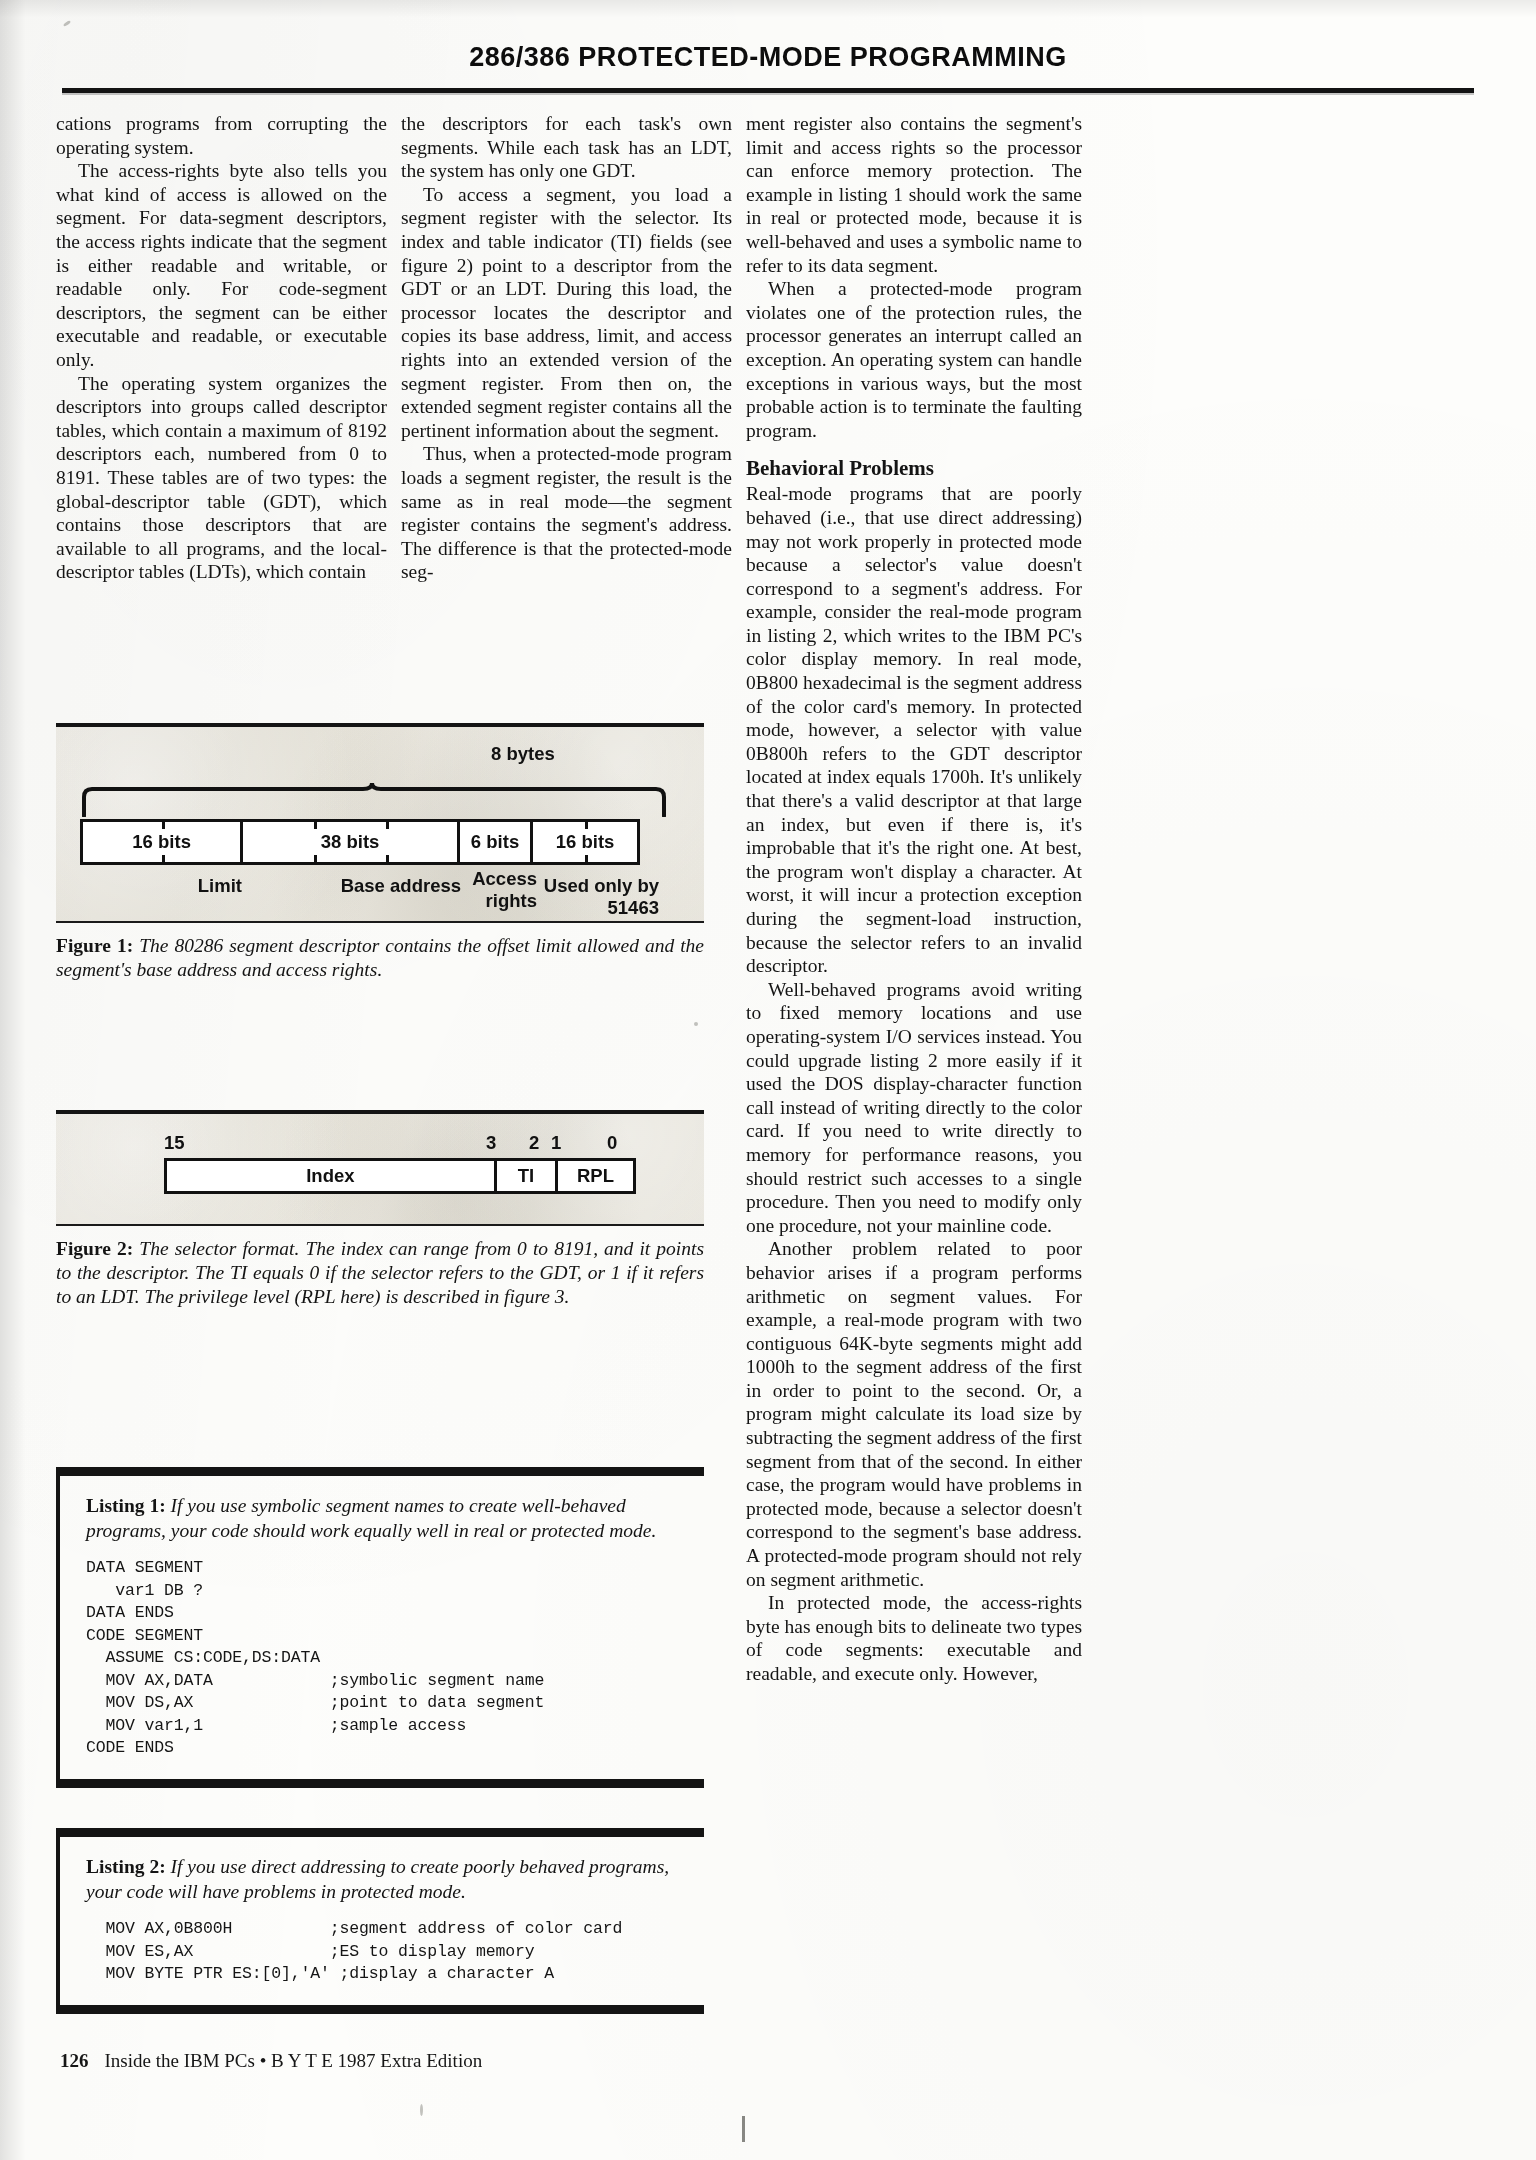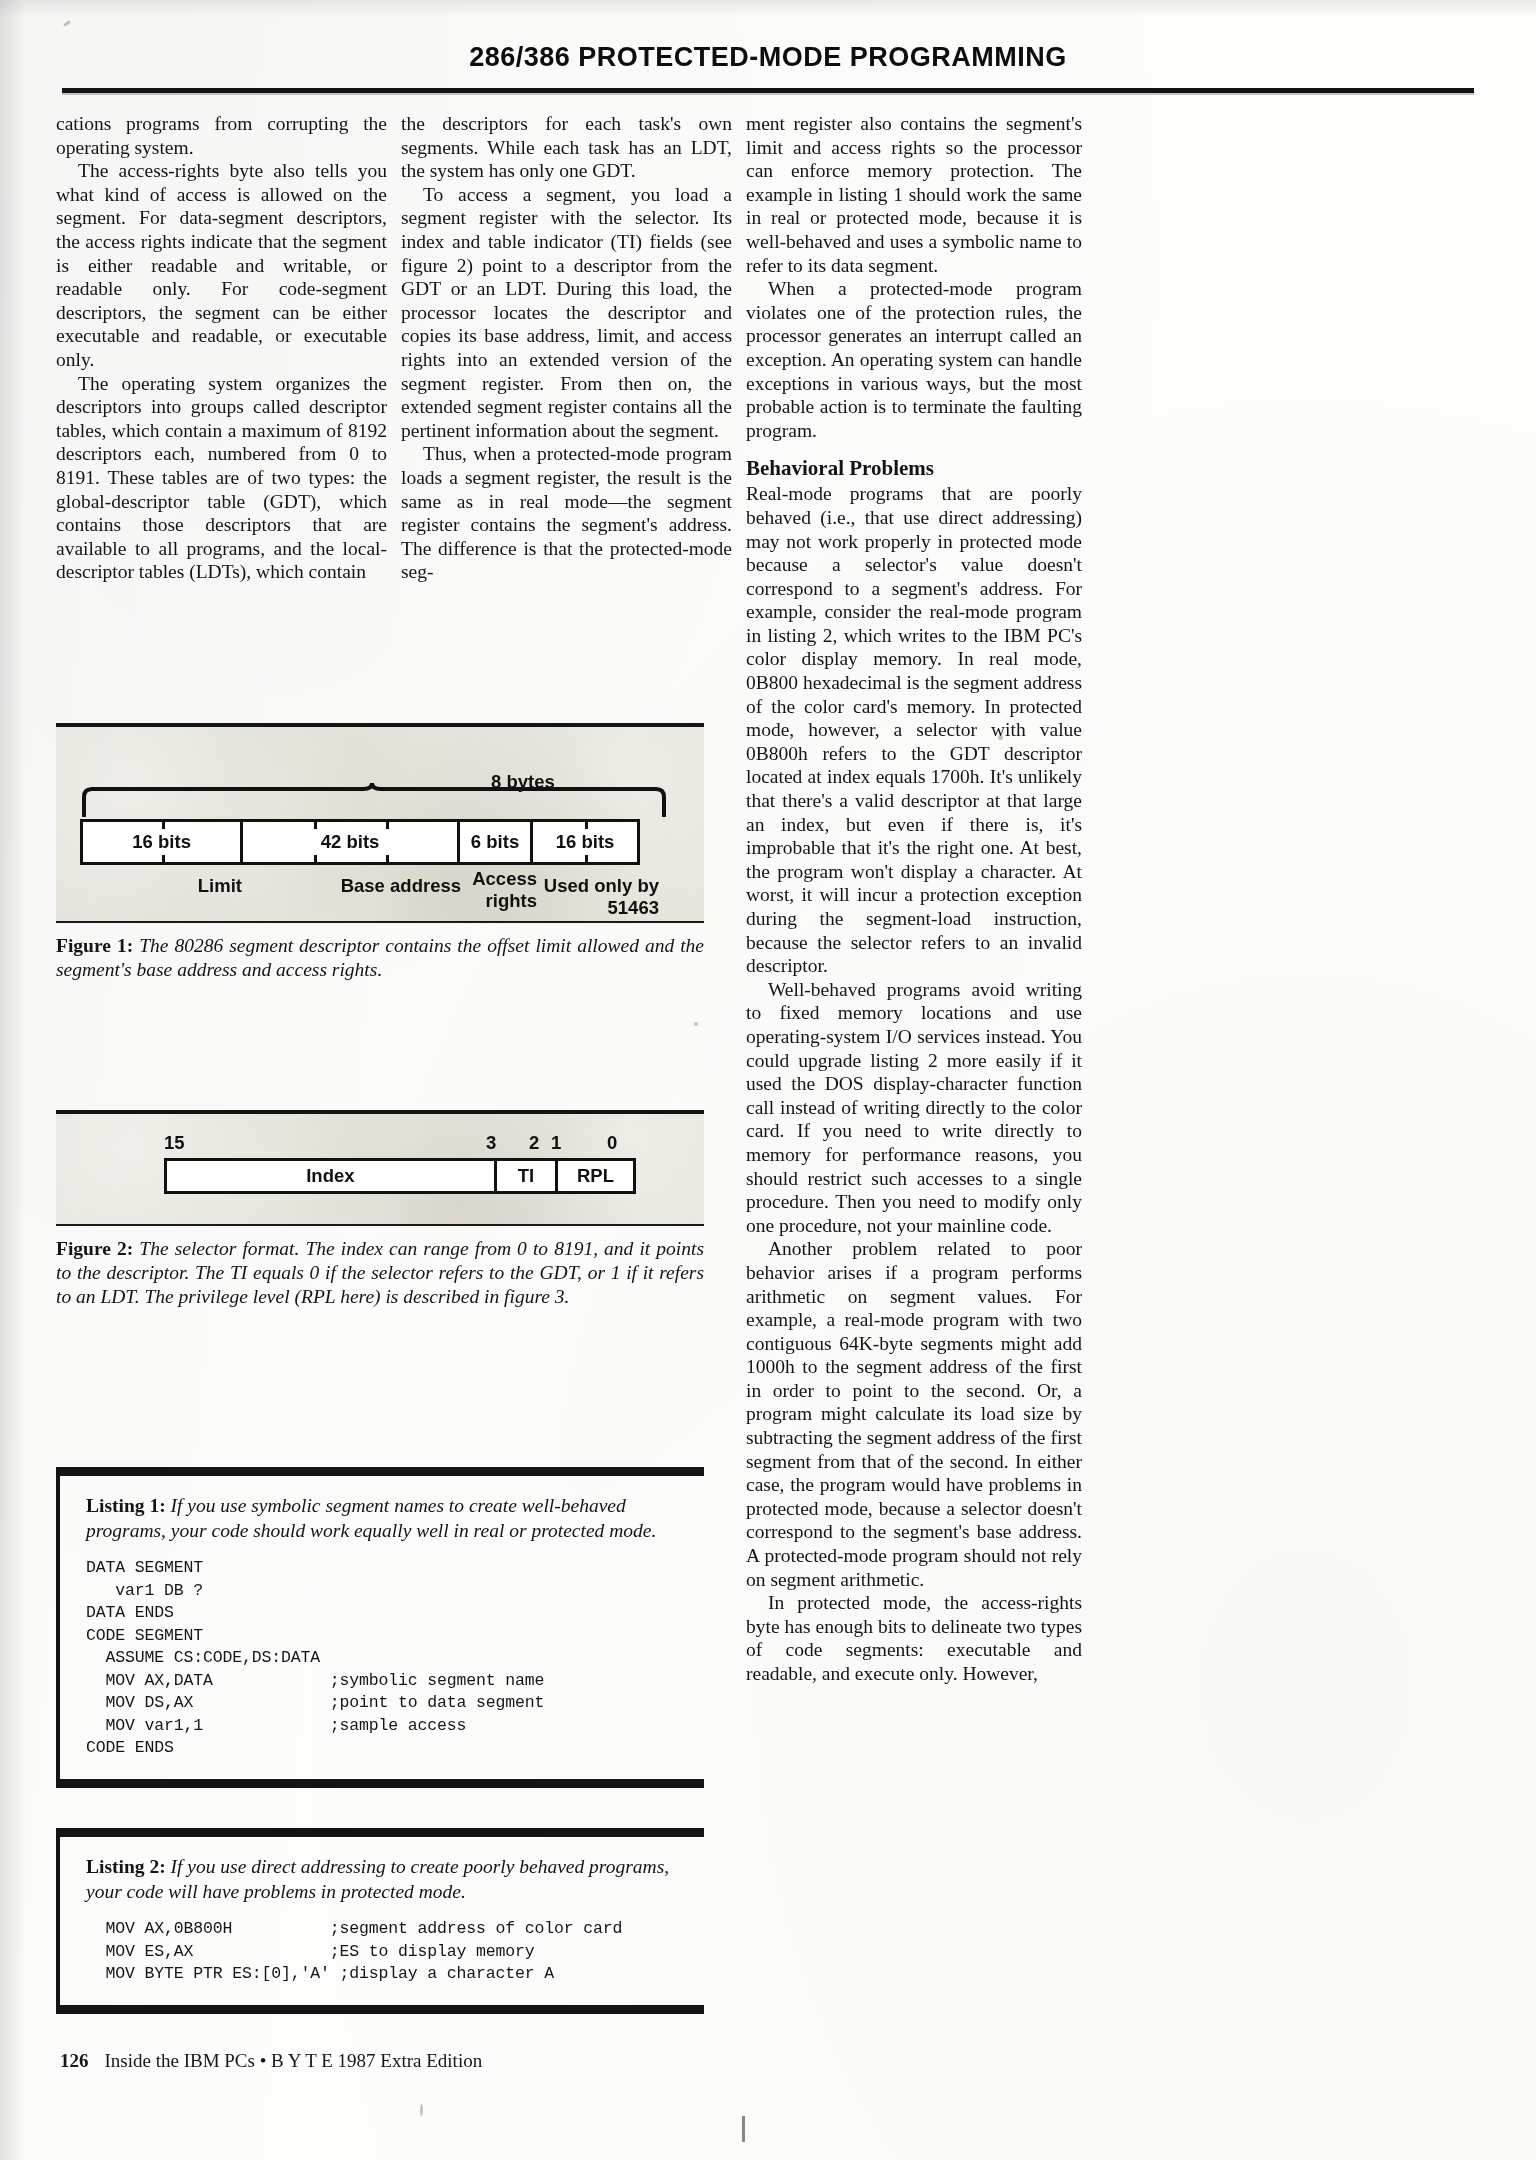--- a/index.html
+++ b/index.html
@@ -296,34 +296,34 @@
     <p class="ind">In protected mode, the access-rights byte has enough bits to delineate two types of code segments: executable and readable, and execute only. However,</p>
   </div>
 
 </div>
 
 <div class="figblock" id="fig1" style="top:723px;">
   <div class="rule-thick"></div>
   <div class="fig-art" style="height:194px;">
     <div class="fig-art-inner">
 
-      <div class="bracelabel" style="left:435px; top:44px;">8 bytes</div>
+      <div class="bracelabel" style="left:435px; top:16px;">8 bytes</div>
 
       <svg width="588" height="34" viewBox="0 0 588 34" style="position:absolute;left:24px;top:56px;">
         <path d="M4 33 L4 14 Q4 6 12 6 L283 6 Q292 6 292 0 Q292 6 301 6 L576 6 Q584 6 584 14 L584 33" fill="none" stroke="#111" stroke-width="4" stroke-linecap="round" stroke-linejoin="round"></path>
       </svg>
 
       <div class="bitstrip" style="left:24px; top:92px; width:560px; height:46px;">
         <div class="bitcell" style="width:162px;">
           <span>16 bits</span>
           <span class="tickmark tick-top" style="left:50%;"></span>
           <span class="tickmark tick-bot" style="left:50%;"></span>
         </div>
         <div class="bitcell" style="width:219px;">
-          <span>42 bits</span>
+          <span>38 bits</span>
           <span class="tickmark tick-top" style="left:33%;"></span>
           <span class="tickmark tick-bot" style="left:33%;"></span>
           <span class="tickmark tick-top" style="left:67%;"></span>
           <span class="tickmark tick-bot" style="left:67%;"></span>
         </div>
         <div class="bitcell" style="width:74px;">
           <span>6 bits</span>
         </div>
         <div class="bitcell" style="width:105px;">
           <span>16 bits</span>

